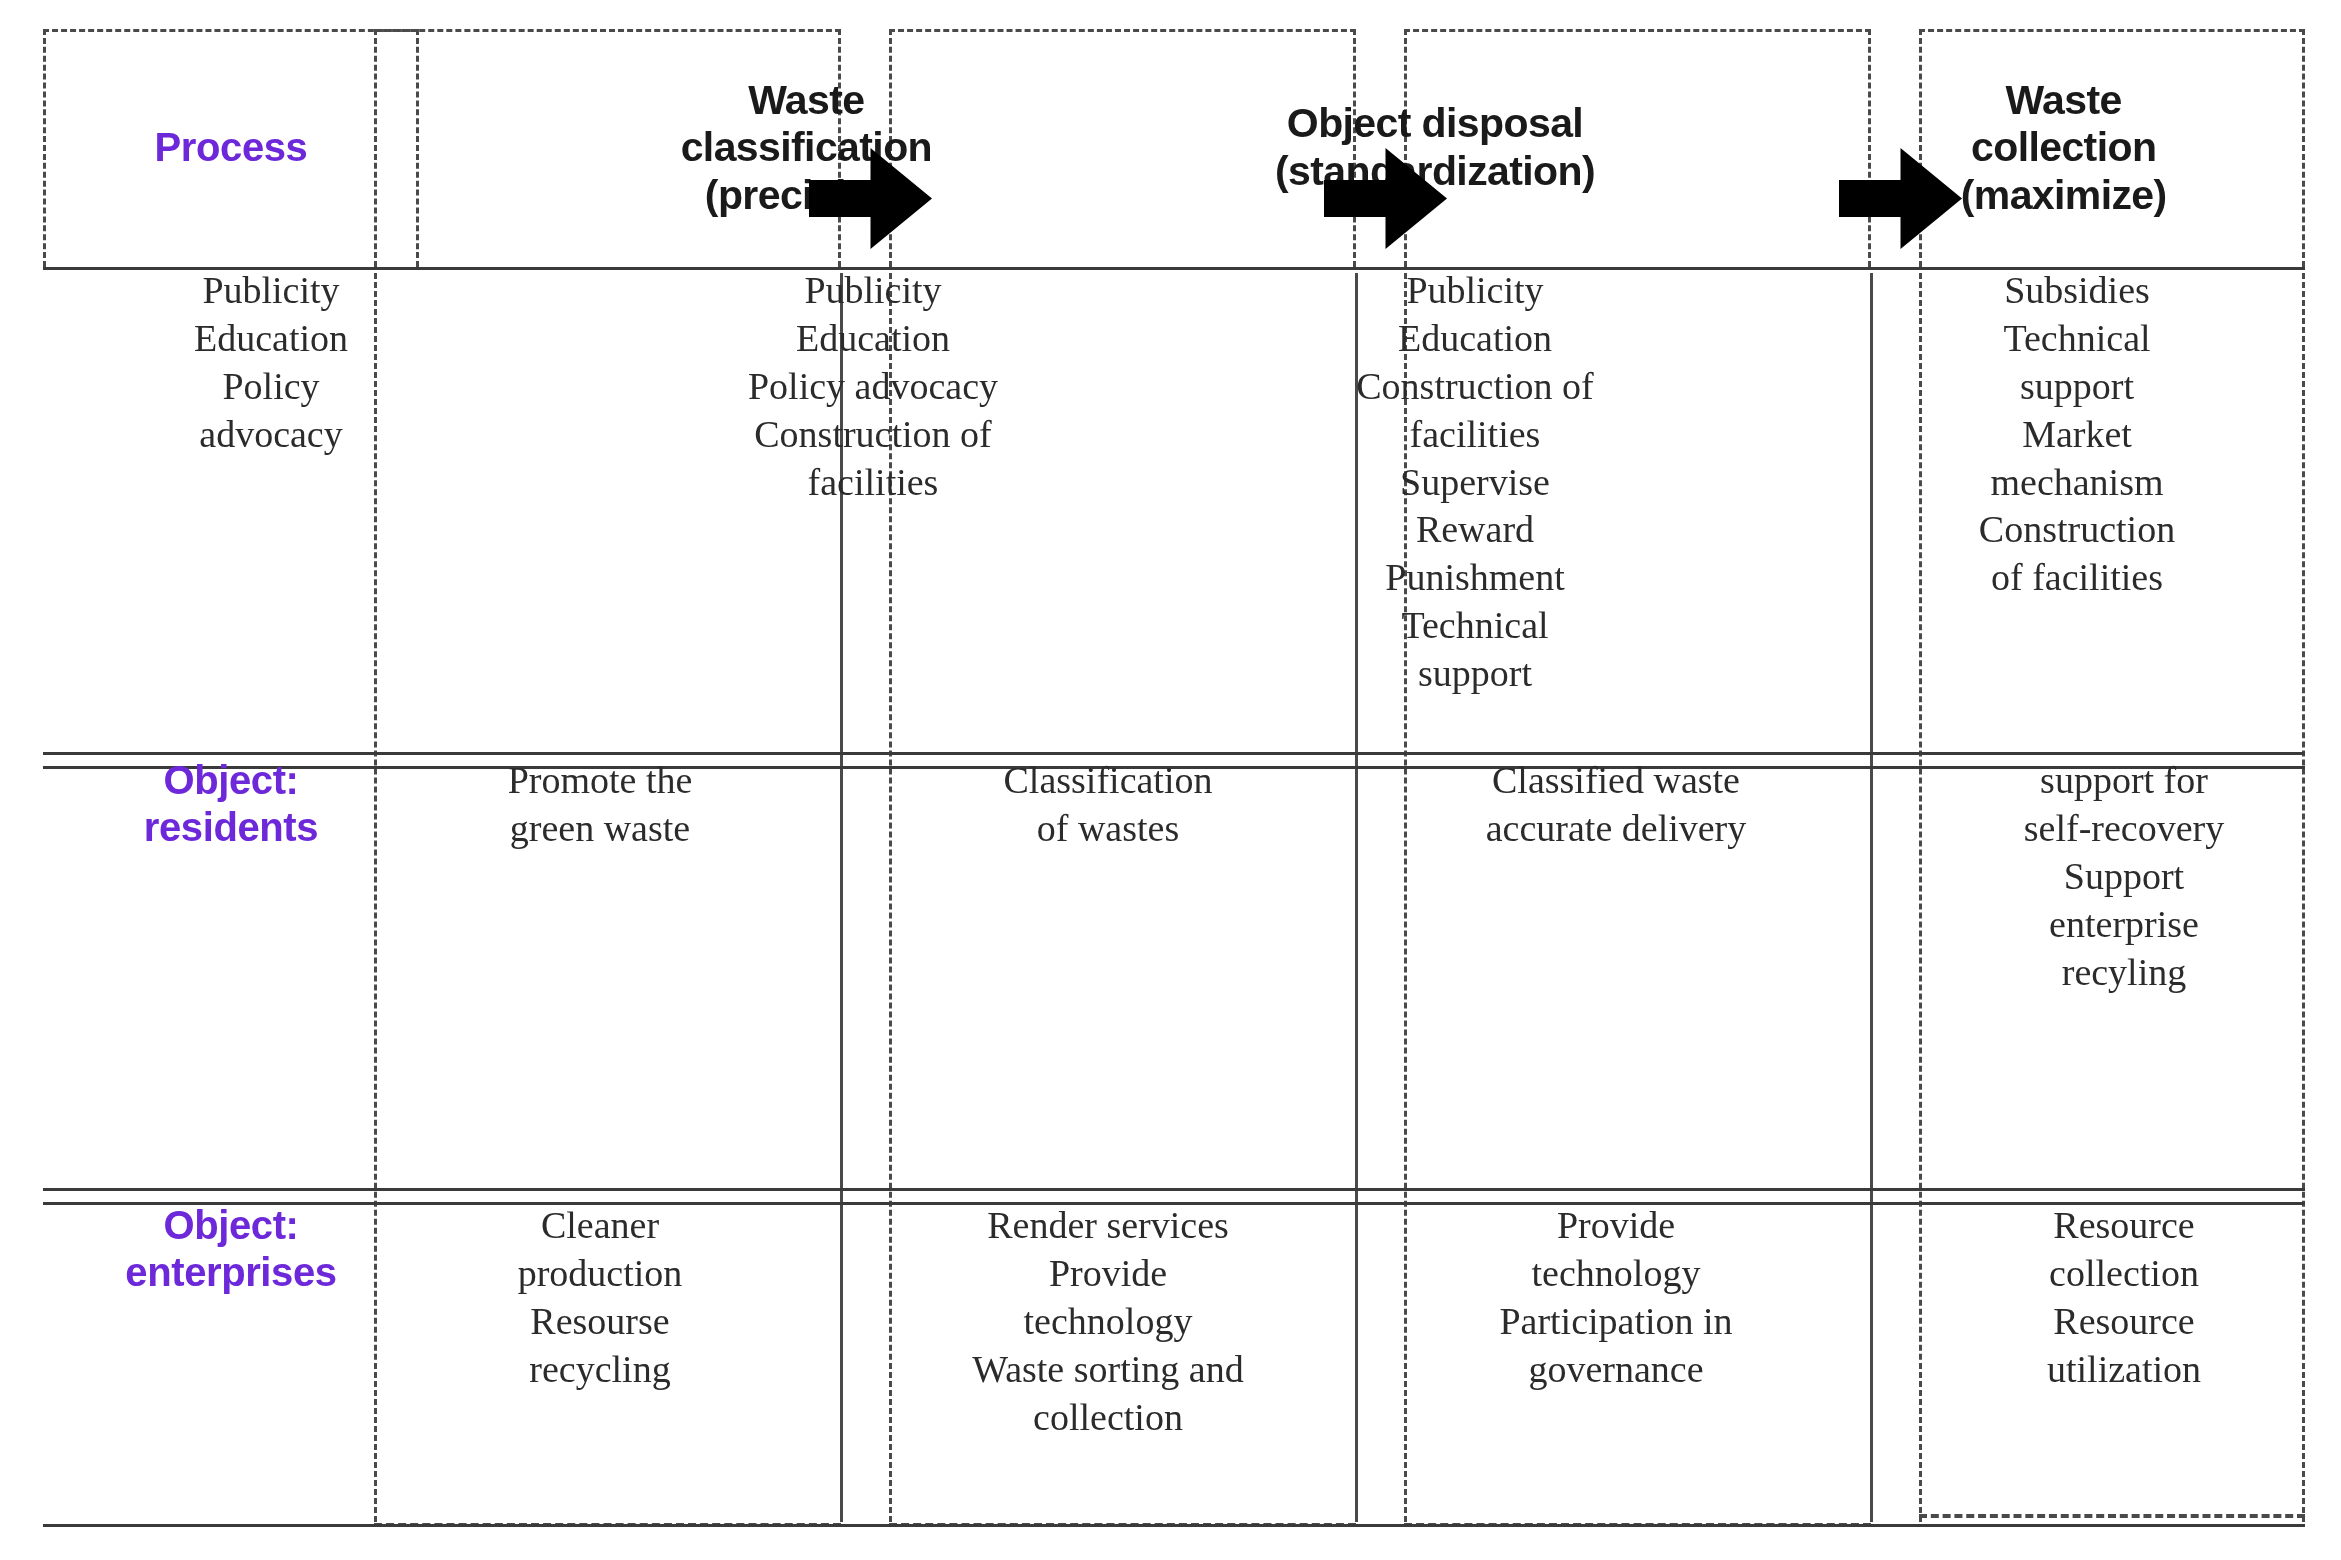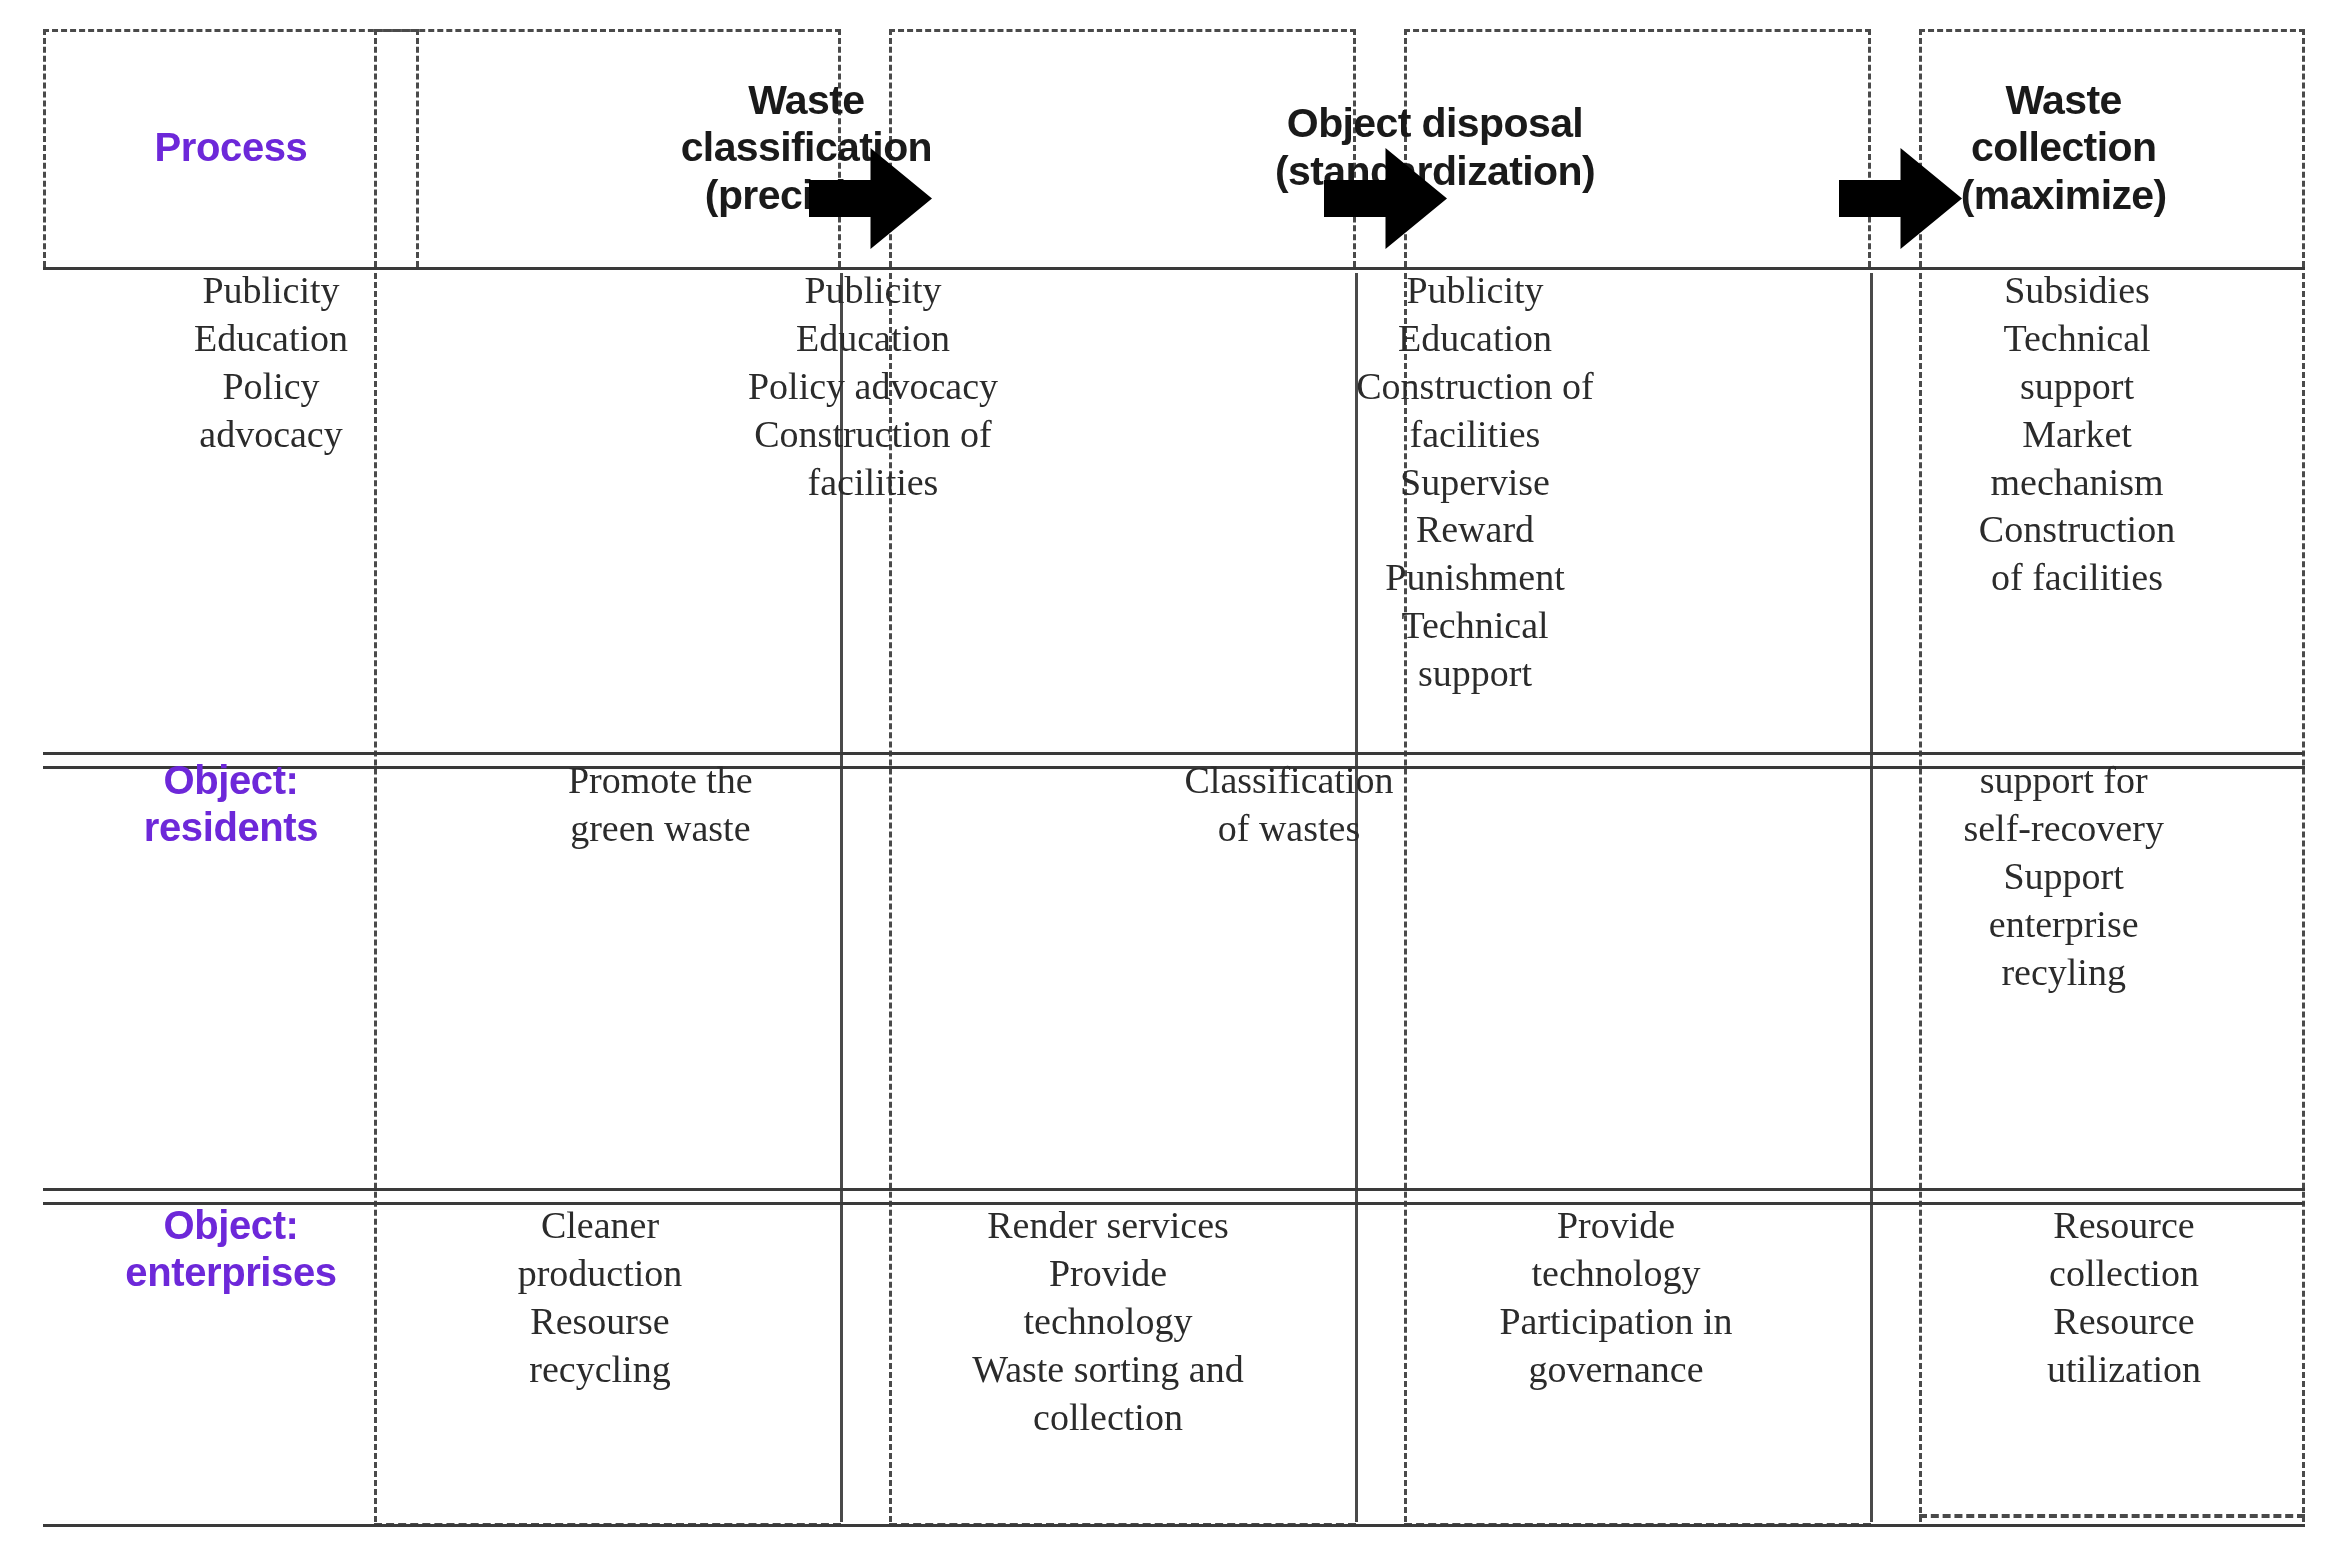--- a/index.html
+++ b/index.html
@@ -243,20 +243,24 @@
       <div class="cell c-stage">
         <span class="body-text">Promote the
 green waste</span>
       </div>
       <div class="cell c-gap"></div>
       <div class="cell c-stage">
         <span class="body-text">Classification
 of wastes</span>
       </div>
       <div class="cell c-gap"></div>
+      <div class="cell c-stage">
+        <span class="body-text">Classified waste
+accurate delivery</span>
+      </div>
       <div class="cell c-gap"></div>
       <div class="cell c-stage">
         <span class="body-text">support for
 self-recovery
 Support
 enterprise
 recyling</span>
       </div>
     </div>
 

